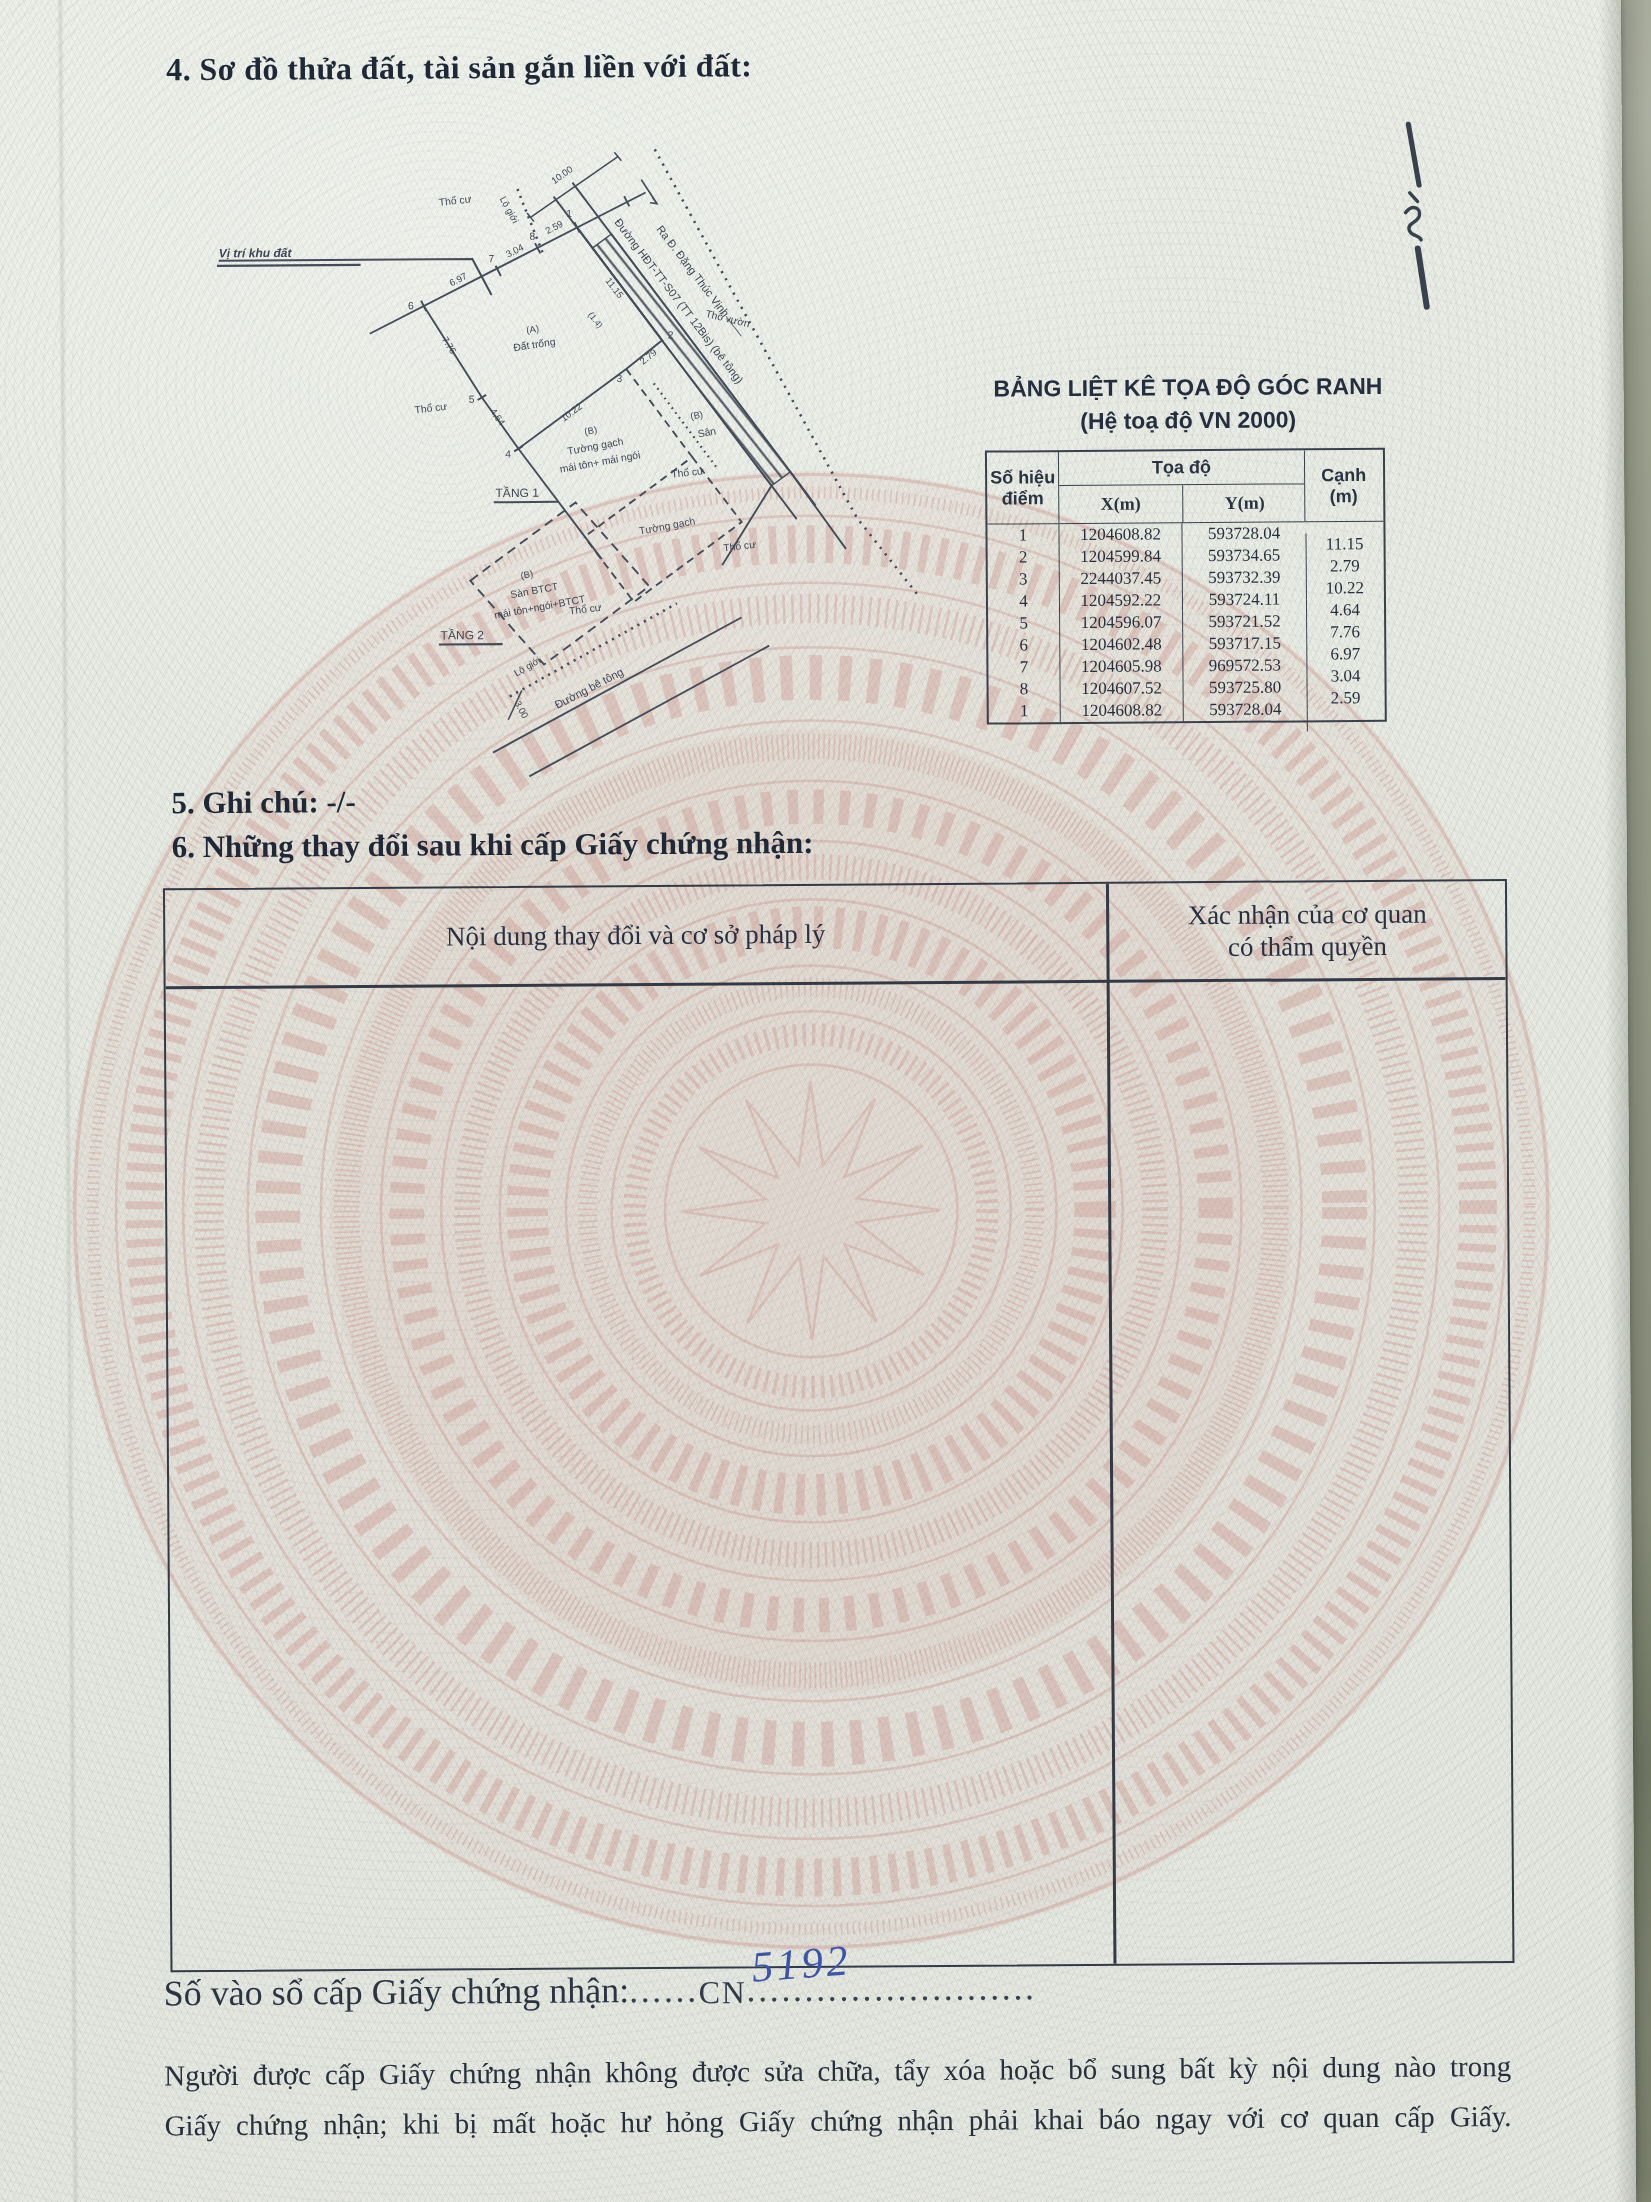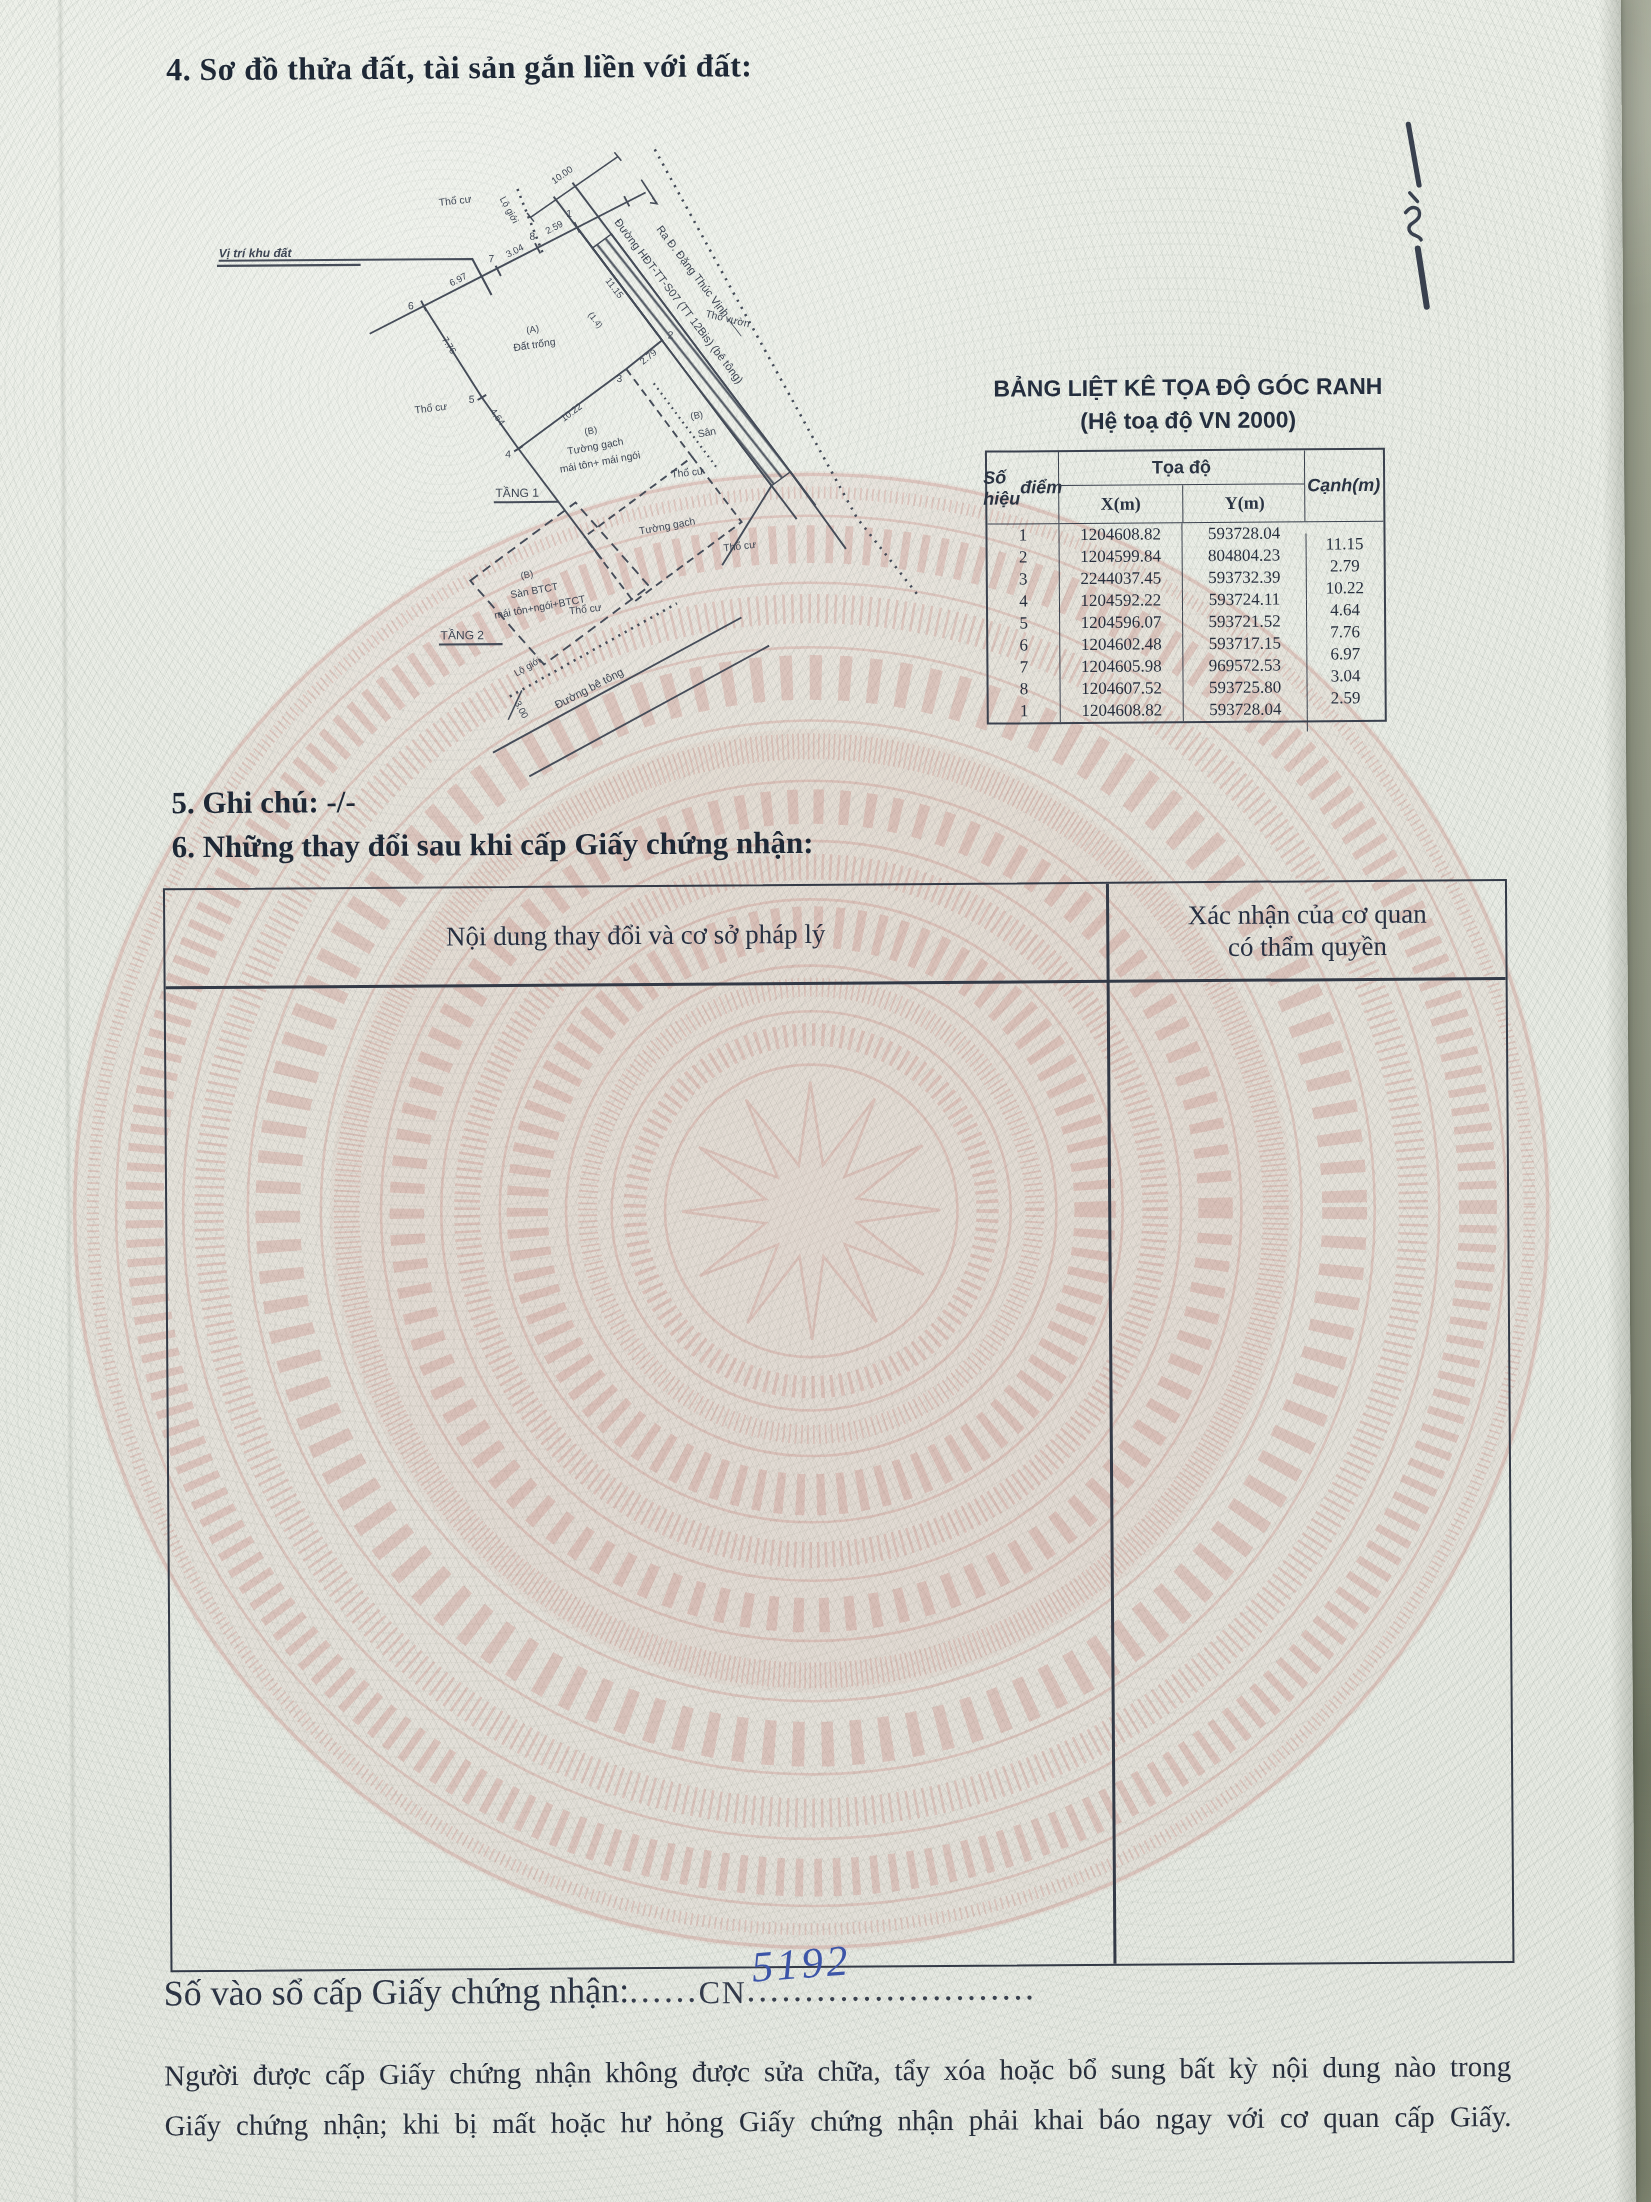--- a/index.html
+++ b/index.html
@@ -33,21 +33,21 @@
   .sec5{left:185px;top:796px;font-size:31px;font-weight:bold;color:#1e2836;}
   .sec6{left:185px;top:840px;font-size:31px;font-weight:bold;color:#1e2836;}
   
   .ct-title{left:981px;top:389px;width:447px;text-align:center;color:#242e3e;
     font-family:"Liberation Sans",sans-serif;font-weight:bold;font-size:23px;line-height:33px;}
   .ct{left:1001px;top:467px;width:400px;color:#272f3e;font-size:17px;}
   .ct, .ct *{box-sizing:border-box;}
   .ct .frame{border:2.6px solid #3a414e;}
   .ct-head{display:grid;grid-template-columns:71px 247px 77px;height:71px;
     font-family:"Liberation Sans",sans-serif;font-weight:bold;font-size:18px;color:#2a3342;}
-  .ct-head .hc{display:flex;flex-direction:row;align-items:center;justify-content:center;line-height:20.6px;font-style:italic;}
+  .ct-head .hc{display:flex;flex-direction:column;align-items:center;justify-content:center;line-height:20.6px;}
   .ct-head .mid{border-left:1.7px solid #3a414e;border-right:1.7px solid #3a414e;display:flex;flex-direction:column;}
   .ct-head .mid .top{height:34px;display:flex;align-items:center;justify-content:center;border-bottom:1.7px solid #3a414e;}
   .ct-head .mid .bot{flex:1;display:grid;grid-template-columns:123px 124px;}
   .ct-head .mid .bot div{display:flex;align-items:center;justify-content:center;font-family:Liberation Serif, serif;}
   .ct-head .mid .bot div + div{border-left:1.7px solid #3a414e;text-align:center;}
   .ct-body{border-top:1.7px solid #3a414e;}
   .ct-row{display:grid;grid-template-columns:71px 123px 124px 77px;height:22px;}
   .ct-c{text-align:center;line-height:22px;}
   .ct-row .x,.ct-row .y{border-left:1.7px solid #3a414e;}
   .ct-row .e{border-left:1.7px solid #3a414e;transform:translateY(11.2px);}
@@ -238,21 +238,21 @@
       <div class="ct-body">
           <div class="ct-row">
           <div class="ct-c p">1</div>
           <div class="ct-c x">1204608.82</div>
           <div class="ct-c y">593728.04</div>
           <div class="ct-c e">11.15</div>
         </div>
           <div class="ct-row">
           <div class="ct-c p">2</div>
           <div class="ct-c x">1204599.84</div>
-          <div class="ct-c y">804804.23</div>
+          <div class="ct-c y">593734.65</div>
           <div class="ct-c e">2.79</div>
         </div>
           <div class="ct-row">
           <div class="ct-c p">3</div>
           <div class="ct-c x">2244037.45</div>
           <div class="ct-c y">593732.39</div>
           <div class="ct-c e">10.22</div>
         </div>
           <div class="ct-row">
           <div class="ct-c p">4</div>

